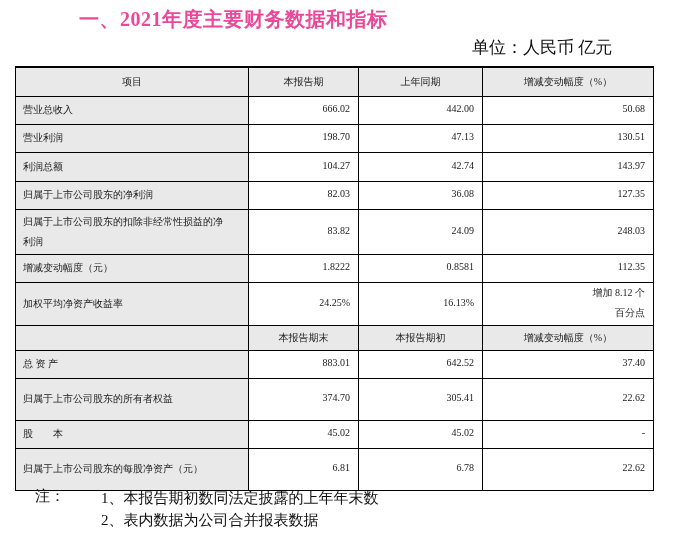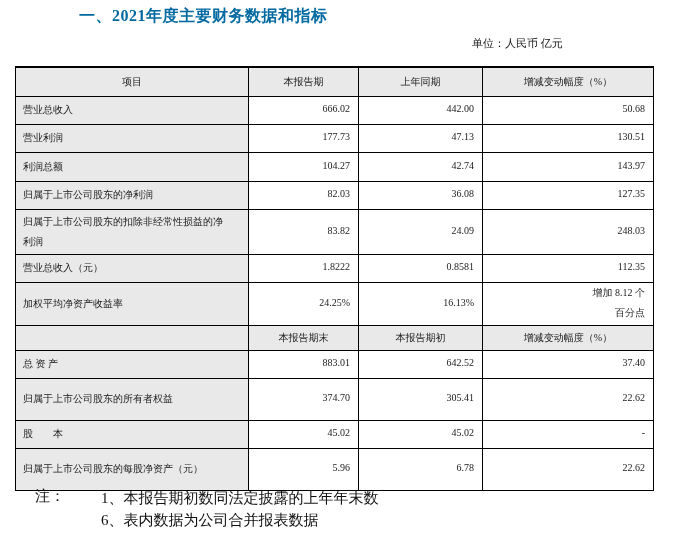--- a/index.html
+++ b/index.html
@@ -2,26 +2,26 @@
 <html><head>
 <meta charset="utf-8">
 <style>
   * { margin:0; padding:0; box-sizing:border-box; }
   html,body { width:680px; height:552px; background:#ffffff; }
   body { font-family:"Liberation Serif","DejaVu Serif",serif; color:#1a1a1a; }
   .page { position:relative; width:680px; height:552px; background:#ffffff; overflow:hidden; }
 
   .doc-title {
     position:absolute; left:79px; top:6px;
-    font-size:16px; font-weight:bold; color:#0369a1;
+    font-size:20px; font-weight:bold; color:#ec4899;
     letter-spacing:0.5px;
   }
   .unit-line {
     position:absolute; left:472px; top:36px;
-    font-size:11px; color:#111;
+    font-size:17px; color:#111;
   }
 
   table.fin {
     position:absolute; left:15px; top:66px; width:638px;
     border-collapse:collapse; table-layout:fixed;
     border:1px solid #000; border-top:2px solid #000;
     font-size:10px;
   }
   table.fin td {
     border:1px solid #000;
@@ -81,21 +81,21 @@
         <td class="head">增减变动幅度（%）</td>
       </tr>
       <tr class="r28">
         <td class="item">营业总收入</td>
         <td class="num">666.02</td>
         <td class="num">442.00</td>
         <td class="num">50.68</td>
       </tr>
       <tr class="r28">
         <td class="item">营业利润</td>
-        <td class="num">177.73</td>
+        <td class="num">198.70</td>
         <td class="num">47.13</td>
         <td class="num">130.51</td>
       </tr>
       <tr class="r29">
         <td class="item">利润总额</td>
         <td class="num">104.27</td>
         <td class="num">42.74</td>
         <td class="num">143.97</td>
       </tr>
       <tr class="r28">
@@ -104,21 +104,21 @@
         <td class="num">36.08</td>
         <td class="num">127.35</td>
       </tr>
       <tr class="r42">
         <td class="item">归属于上市公司股东的扣除非经常性损益的净利润</td>
         <td class="num">83.82</td>
         <td class="num">24.09</td>
         <td class="num">248.03</td>
       </tr>
       <tr class="r28">
-        <td class="item">营业总收入（元）</td>
+        <td class="item">增减变动幅度（元）</td>
         <td class="num">1.8222</td>
         <td class="num">0.8581</td>
         <td class="num">112.35</td>
       </tr>
       <tr class="r43">
         <td class="item">加权平均净资产收益率</td>
         <td class="num">24.25%</td>
         <td class="num">16.13%</td>
         <td class="num">
           <div>增加 8.12 个</div>
@@ -144,28 +144,28 @@
         <td class="num">22.62</td>
       </tr>
       <tr class="r28">
         <td class="item">股　　本</td>
         <td class="num">45.02</td>
         <td class="num">45.02</td>
         <td class="num">-</td>
       </tr>
       <tr class="r42">
         <td class="item">归属于上市公司股东的每股净资产（元）</td>
-        <td class="num">5.96</td>
+        <td class="num">6.81</td>
         <td class="num">6.78</td>
         <td class="num">22.62</td>
       </tr>
     </tbody>
   </table>
 
   <div class="notes">
     <div class="note-label">注：</div>
     <div class="note-items">
       <div>1、本报告期初数同法定披露的上年年末数</div>
-      <div>6、表内数据为公司合并报表数据</div>
+      <div>2、表内数据为公司合并报表数据</div>
     </div>
   </div>
 
 </div>
 
 </body></html>

